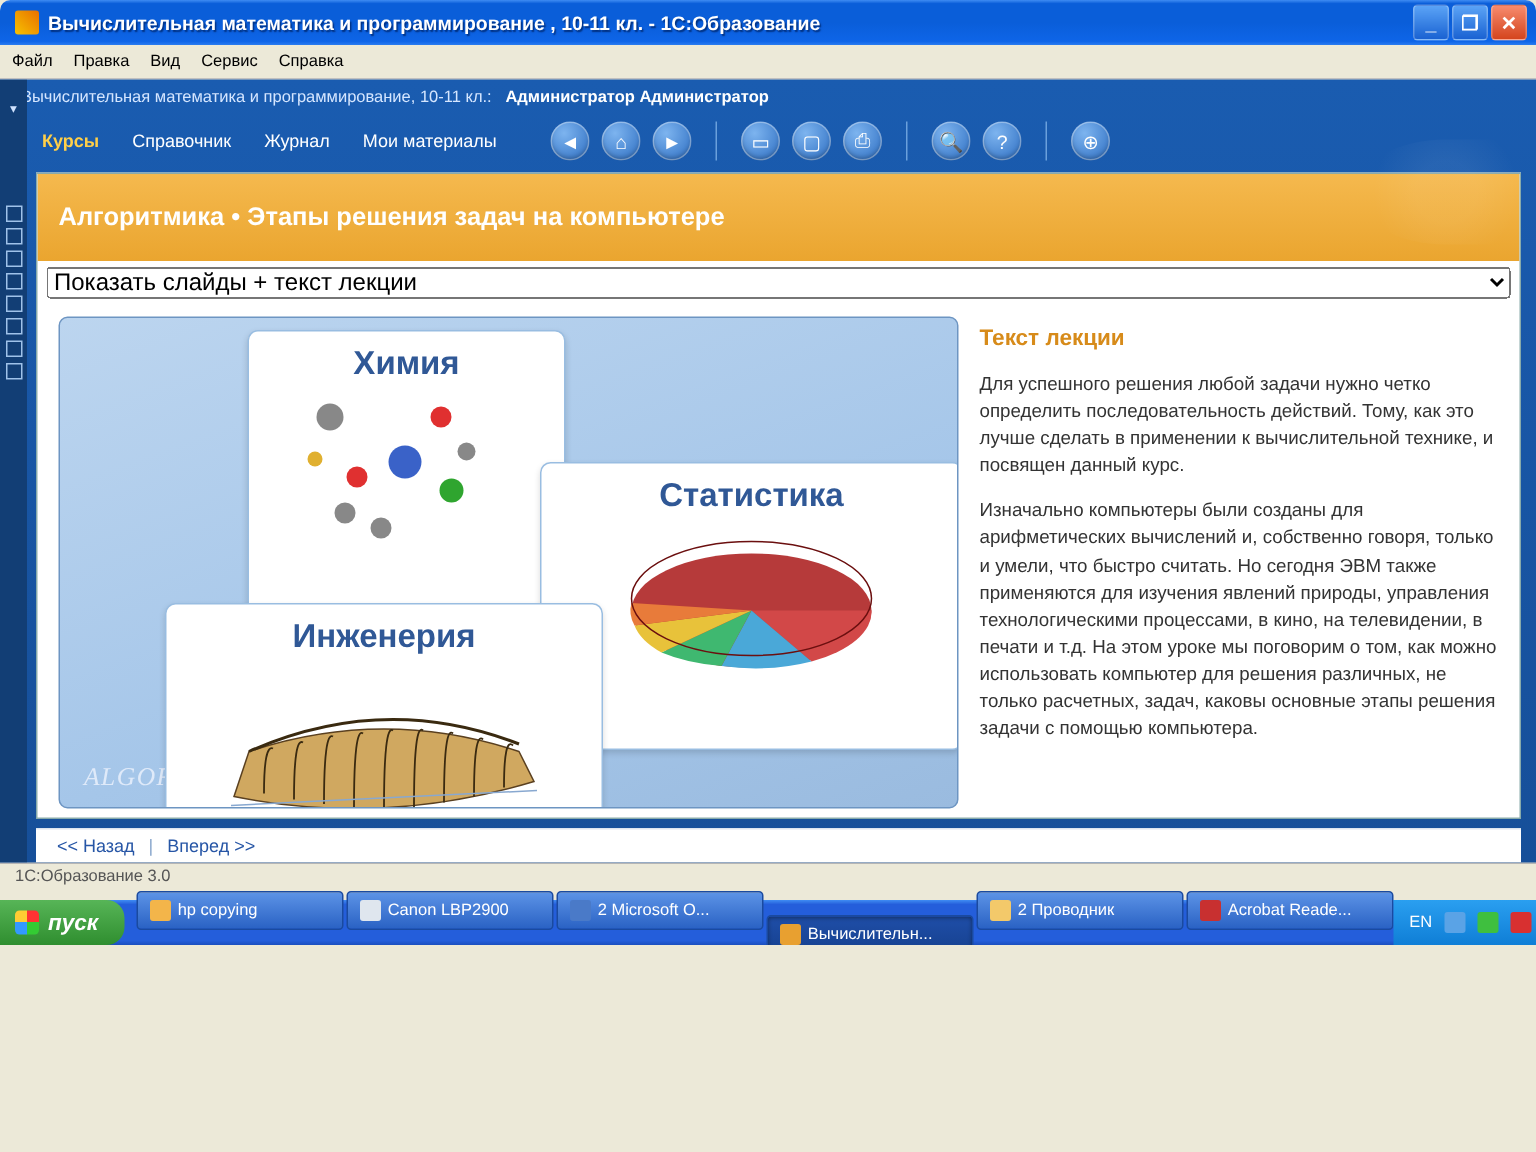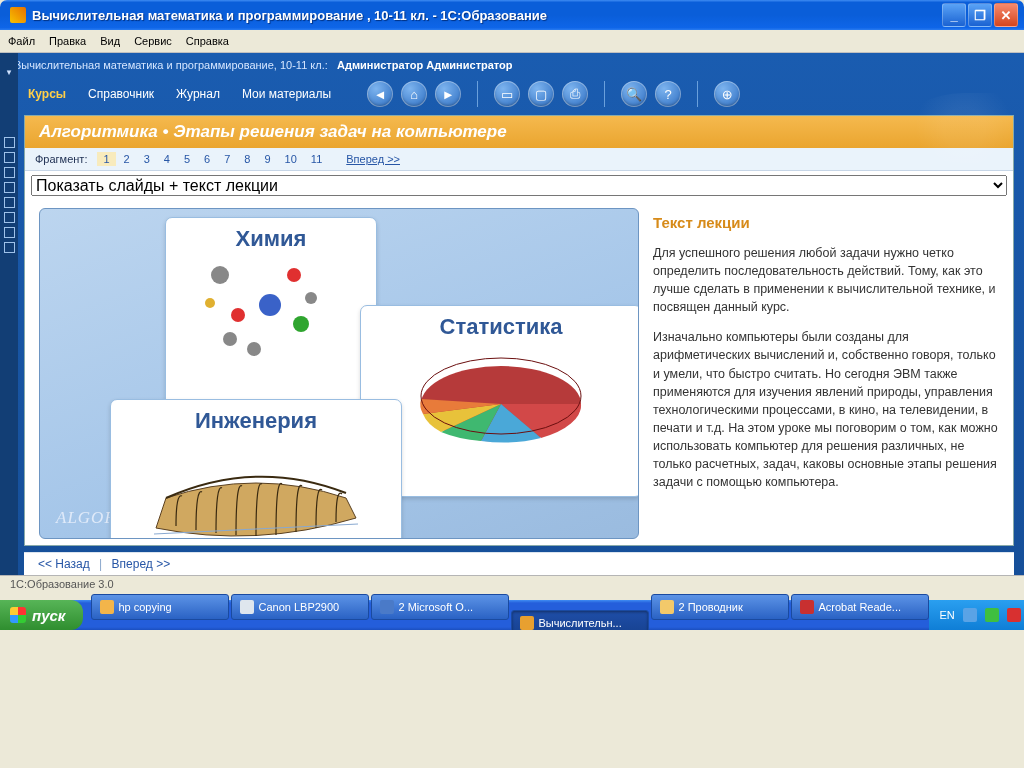--- a/index.html
+++ b/index.html
@@ -20,21 +20,21 @@
 .navstrip a{color:#fff;font-size:12px;text-decoration:none;padding:2px 6px;}
 .navstrip a.active{color:#ffcf48;font-weight:bold;}
 .toolbtns{display:flex;align-items:center;gap:8px;margin-left:20px;}
 .toolsep{width:1px;height:26px;background:#6aa0dc;margin:0 8px;}
 .circbtn{width:26px;height:26px;border-radius:50%;background:radial-gradient(circle at 35% 30%,#7db4ef,#2a6bc0);display:flex;align-items:center;justify-content:center;color:#fff;font-size:13px;box-shadow:inset 0 0 0 1px #ffffff55, inset 0 -2px 3px rgba(0,0,0,.25);}
 .ornament{position:absolute;right:0;top:40px;width:120px;height:70px;opacity:.3;border-radius:50% 0 0 50%;background:radial-gradient(circle,#fff3 30%,transparent 70%);}
 .leftgutter{position:absolute;left:0;top:0;bottom:0;width:18px;background:#123e75;display:flex;flex-direction:column;align-items:center;gap:60px;padding-top:14px;color:#cfe2ff;font-size:9px;}
 .leftgutter .sq{width:9px;height:9px;border:1px solid #9fc2ea;margin-top:auto;margin-bottom:2px;}
 .leftgutter .sqcol{display:flex;flex-direction:column;gap:2px;margin-bottom:60px;}
 .content{flex:1;margin:0 10px 6px 24px;background:#fff;color:#000;border:1px solid #8aa;overflow:hidden;display:flex;flex-direction:column;}
-.content .bar1{background:linear-gradient(to bottom,#f5b94e,#eaa52f);color:#fff;font-size:17px;font-weight:bold;padding:6px 14px;font-style:italic;}
+.content .bar1{background:linear-gradient(to bottom,#f5b94e,#eaa52f);color:#fff;font-size:17px;font-weight:bold;padding:19px 14px;}
 .content .bar2{background:#eaf3fb;padding:4px 10px;display:flex;align-items:center;gap:10px;color:#235;font-size:11px;border-bottom:1px solid #c7d6e7;}
 .fraglinks{display:flex;gap:2px;}
 .fraglinks a{color:#2756a6;text-decoration:none;padding:1px 6px;}
 .fraglinks a.cur{background:#f8ebbd;}
 .fwdlink{color:#2756a6;margin-left:8px;}
 .dropdown{margin:4px 6px 2px 6px;}
 .dropdown select{width:100%;font-size:16px;}
 .main2col{flex:1;display:flex;overflow:hidden;}
 .slidecol{flex:0 0 600px;padding:10px 10px 6px 14px;display:flex;flex-direction:column;}
 .slideframe{flex:1;background:linear-gradient(160deg,#bcd5ef 0%,#a5c6e9 60%,#9abbdf 100%);border-radius:6px;position:relative;overflow:hidden;border:1px solid #6d95c2;}
@@ -130,37 +130,20 @@
         <div class="toolsep"></div>
         <div class="circbtn">🔍</div>
         <div class="circbtn">?</div>
         <div class="toolsep"></div>
         <div class="circbtn">⊕</div>
       </div>
     </div>
 
     <div class="content">
       <div class="bar1">Алгоритмика • Этапы решения задач на компьютере</div>
-      <div class="bar2">
-        <span>Фрагмент:</span>
-        <div class="fraglinks">
-          <a href="#" class="cur">1</a>
-          <a href="#">2</a>
-          <a href="#">3</a>
-          <a href="#">4</a>
-          <a href="#">5</a>
-          <a href="#">6</a>
-          <a href="#">7</a>
-          <a href="#">8</a>
-          <a href="#">9</a>
-          <a href="#">10</a>
-          <a href="#">11</a>
-        </div>
-        <a href="#" class="fwdlink">Вперед &gt;&gt;</a>
-      </div>
       <div class="dropdown">
         <select>
           <option>Показать слайды + текст лекции</option>
         </select>
       </div>
 
       <div class="main2col">
 
         <div class="slidecol">
           <div class="slideframe">

